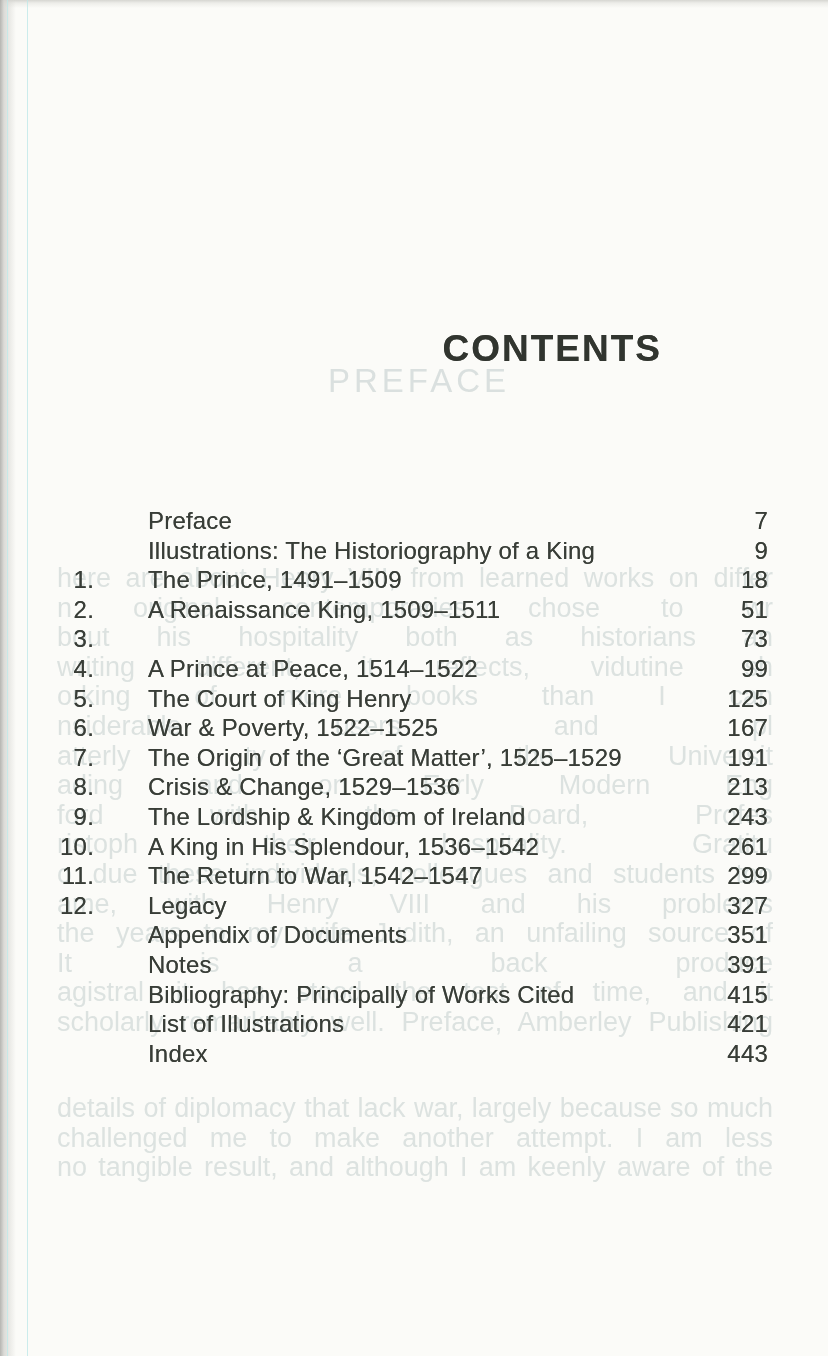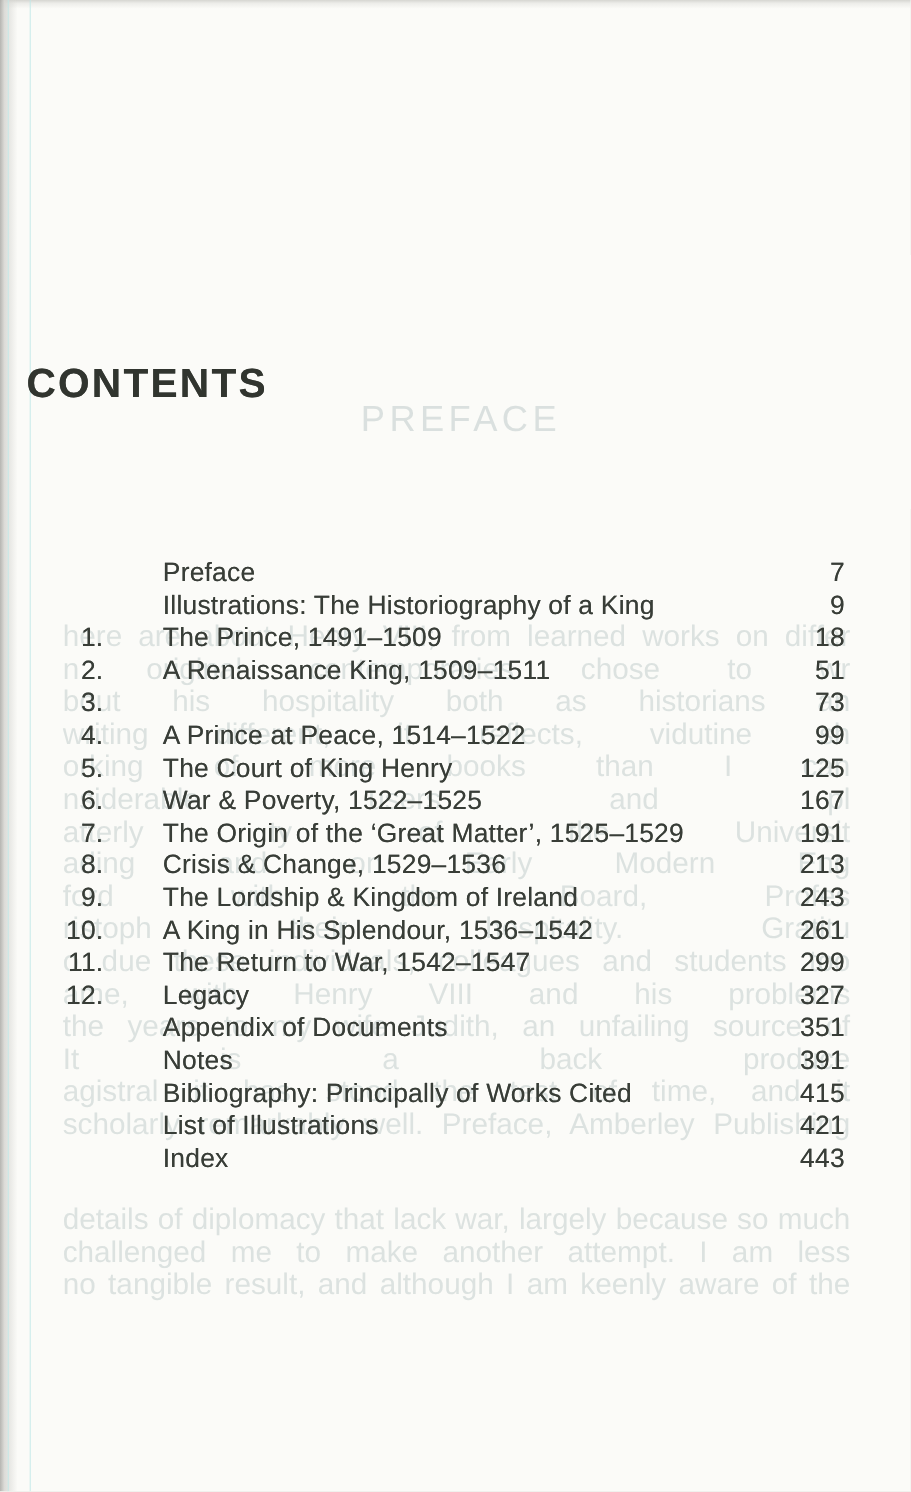--- a/index.html
+++ b/index.html
@@ -37,21 +37,21 @@
     position:absolute;left:57px;width:716px;
     font-size:27px;line-height:29.6px;
   }
   .ghost-block.upper{top:564px;}
   .ghost-block.lower{top:1094px;}
   .ghost-line{text-align:justify;text-align-last:justify;height:29.6px;overflow:hidden;}
 
   
   .book-title{
     position:absolute;top:303px;left:0;width:662px;
-    text-align:left;padding-left:24px;box-sizing:border-box;
+    text-align:right;padding-left:24px;box-sizing:border-box;
     font-size:37px;letter-spacing:2px;
     color:#31352f;
     text-shadow:0 0 .6px rgba(49,53,47,.8);
   }
   .toc{
     position:absolute;top:506px;left:0;width:828px;
     box-sizing:border-box;
   }
   .toc-row{
     display:flex;

